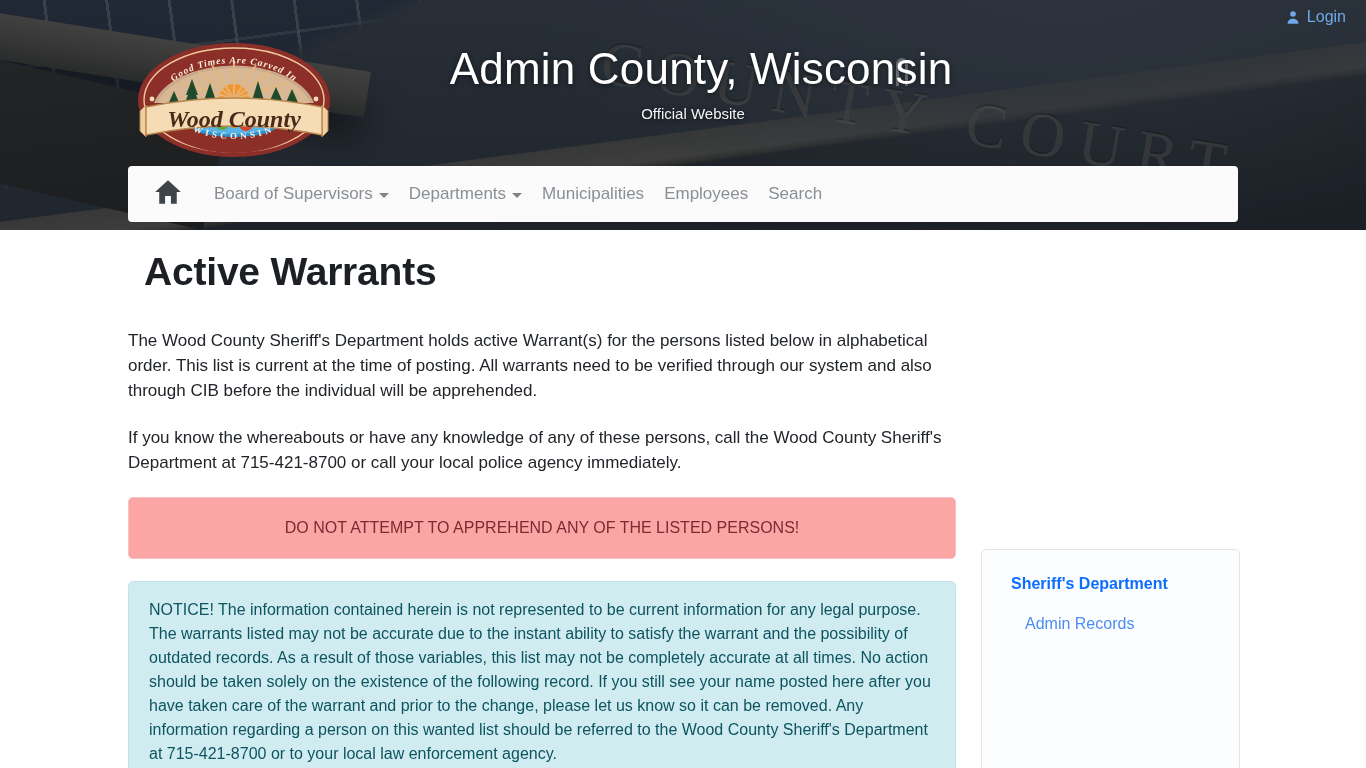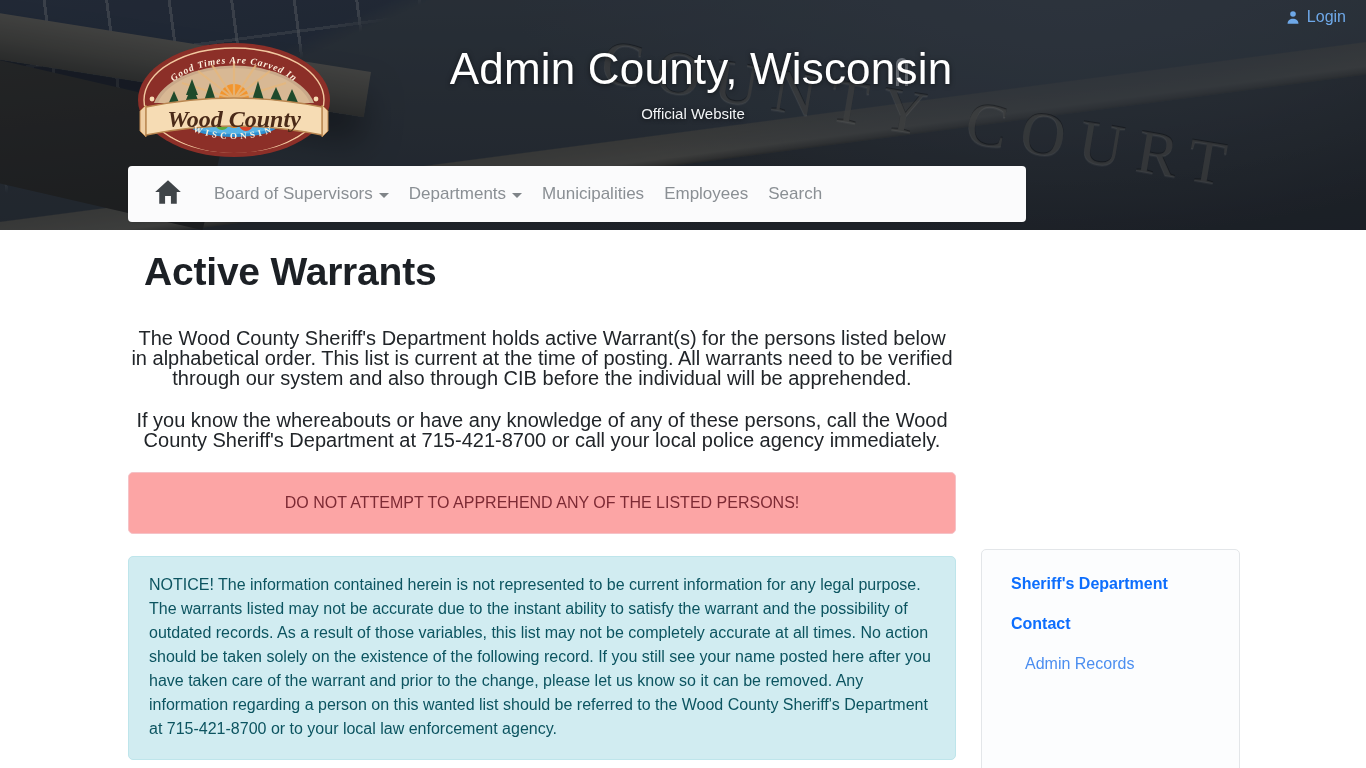--- a/index.html
+++ b/index.html
@@ -127,21 +127,21 @@
     color: #f2f4f6;
     font-size: 15px;
     text-shadow: 0 1px 4px rgba(0,0,0,.6);
     margin-left: 36px;
   }
 
   
   .navbar {
     position: absolute;
     left: 128px; top: 166px;
-    width: 898px; height: 56px;
+    width: 1110px; height: 56px;
     background: #fbfbfc;
     border-radius: 4px;
     display: flex;
     align-items: center;
     padding: 0 16px;
     box-shadow: 0 1px 2px rgba(0,0,0,.08);
   }
   .nav-home { width: 28px; height: 26px; margin: 0 22px 0 10px; cursor: pointer; }
   .nav-item {
     display: flex; align-items: center; gap: 6px;
@@ -169,25 +169,24 @@
     width: 828px;
   }
   .page-title {
     font-size: 39px;
     font-weight: 600;
     color: #1c2025;
     margin: 0 0 34px 16px;
     letter-spacing: -.2px;
   }
   .body-p {
-    font-size: 20px;
-    line-height: 20px;
+    font-size: 17px;
+    line-height: 25px;
     color: #212529;
     margin: 0 0 22px 0;
-    text-align: center;
   }
   .alert {
     border-radius: 5px;
     padding: 13px 20px;
     font-size: 16px;
     line-height: 24px;
     margin-bottom: 22px;
   }
   .alert-danger {
     background: #fca5a5;
@@ -355,19 +354,18 @@
     <p class="body-p">If you know the whereabouts or have any knowledge of any of these persons, call the Wood County Sheriff's Department at 715-421-8700 or call your local police agency immediately.</p>
 
     <div class="alert alert-danger">DO NOT ATTEMPT TO APPREHEND ANY OF THE LISTED PERSONS!</div>
 
     <div class="alert alert-info">NOTICE! The information contained herein is not represented to be current information for any legal purpose. The warrants listed may not be accurate due to the instant ability to satisfy the warrant and the possibility of outdated records. As a result of those variables, this list may not be completely accurate at all times. No action should be taken solely on the existence of the following record. If you still see your name posted here after you have taken care of the warrant and prior to the change, please let us know so it can be removed. Any information regarding a person on this wanted list should be referred to the Wood County Sheriff's Department at 715-421-8700 or to your local law enforcement agency.</div>
 
   </div>
 
   <aside class="sidebar">
     <a class="side-link head"><span>Sheriff's Department</span></a>
-    <a class="side-link head"><span>Contact</span></a>
     <a class="side-link sub"><span>Admin Records</span></a>
     <a class="side-link sub"></a>
 
   </aside>
 
 </main>
 
 </body></html>

